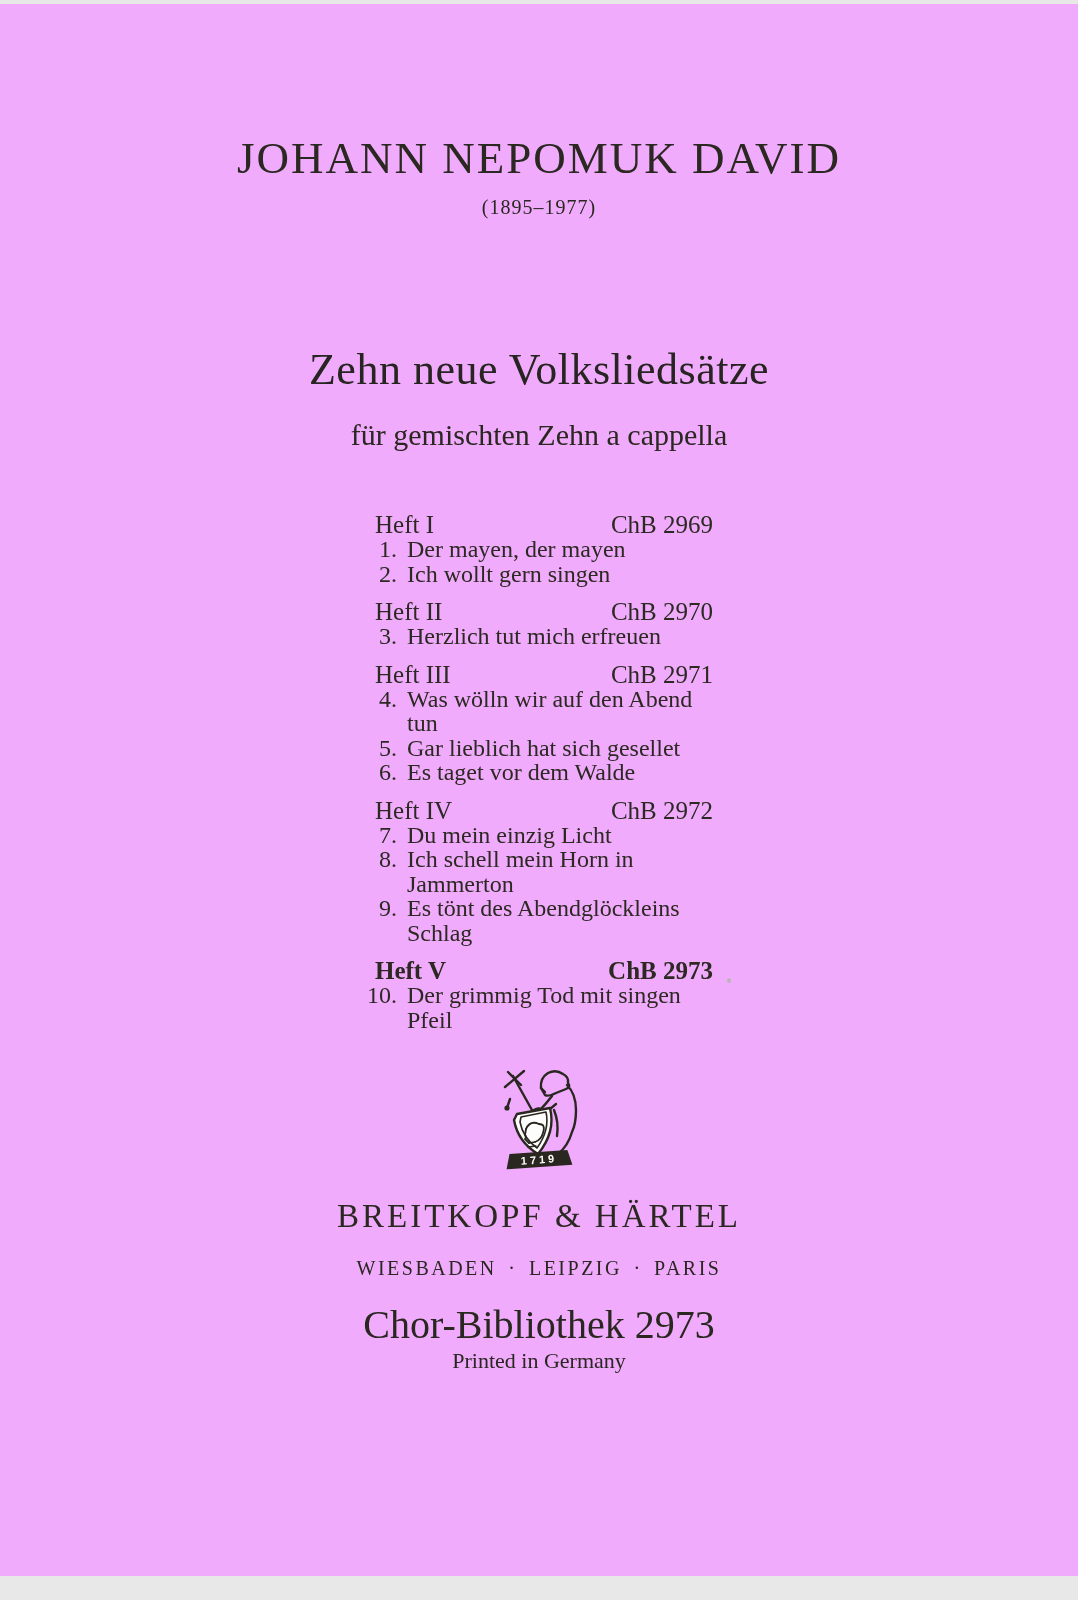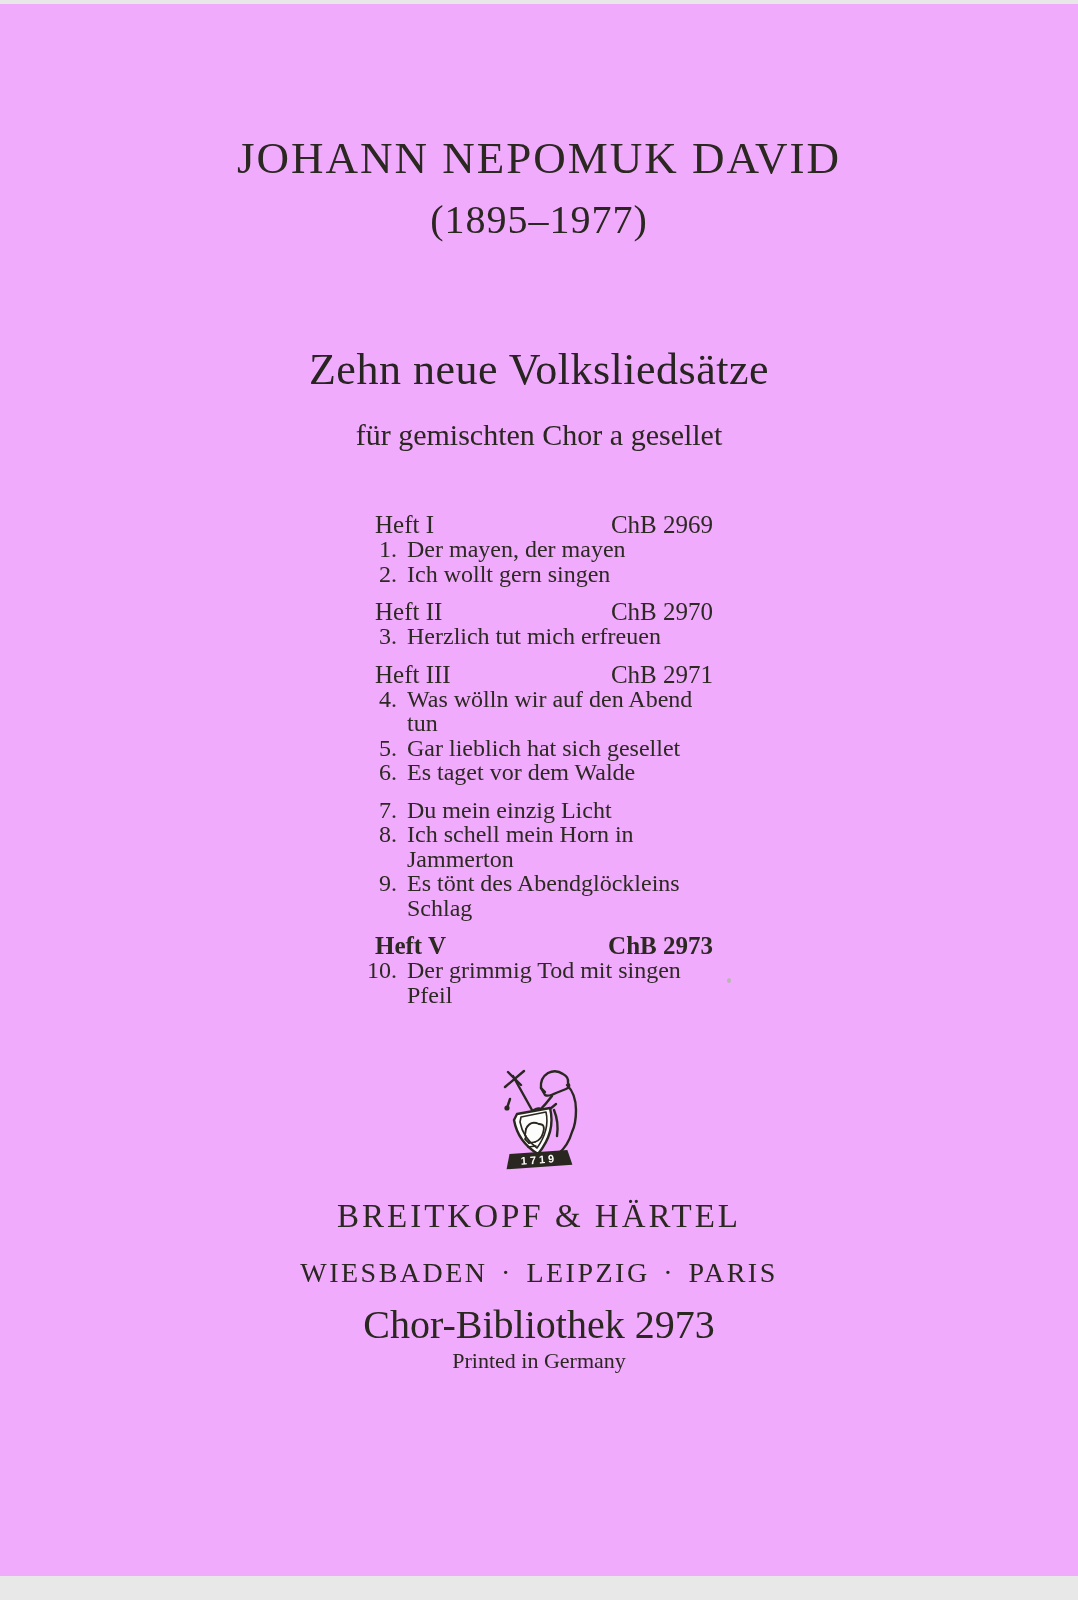--- a/index.html
+++ b/index.html
@@ -8,21 +8,21 @@
     width:1078px;height:1572px;
     margin:4px auto;
     background:#f0abfc;
     font-family:"Liberation Serif","DejaVu Serif",serif;
     color:#2a2620;
     overflow:hidden;
   }
   .centered{position:absolute;left:0;width:100%;text-align:center;white-space:nowrap;}
 
   .composer{top:128px;font-size:45px;letter-spacing:2px;color:#2b2721;}
-  .dates{top:192px;font-size:40px;letter-spacing:1px;}
+  .dates{top:192px;font-size:20px;letter-spacing:1px;}
 
   .work-title{top:340px;font-size:44px;letter-spacing:0.5px;color:#272421;}
   .work-subtitle{top:414px;font-size:30px;}
 
   .catalog{
     position:absolute;top:508px;left:365px;width:348px;
     font-size:24px;color:#2c2822;
   }
   .group + .group{margin-top:13px;}
   .heft-row{
@@ -30,36 +30,36 @@
     line-height:25px;font-size:25px;
   }
   .heft{margin-left:10px;}
   .song{display:flex;line-height:24.5px;}
   .num{flex:none;width:32px;text-align:right;margin-right:10px;}
   .group.bold .heft-row{font-weight:bold;text-align:center;}
 
   .logo{position:absolute;top:1062px;left:50%;transform:translateX(-50%);}
 
   .brand{top:1194px;font-size:33px;letter-spacing:3px;color:#2b2721;}
-  .cities{top:1253px;font-size:28px;letter-spacing:2.5px;word-spacing:4px;}
+  .cities{top:1253px;font-size:20px;letter-spacing:2.5px;word-spacing:4px;}
   .series{top:1297px;font-size:40px;}
   .printed{top:1344px;font-size:22px;}
 
   .speck{position:absolute;width:4px;height:5px;background:#b9b6b0;border-radius:50%;}
 </style>
 </head>
 <body>
 
 <div class="page">
 
   <div class="centered composer">JOHANN NEPOMUK DAVID</div>
   <div class="centered dates">(1895–1977)</div>
 
   <div class="centered work-title">Zehn neue Volksliedsätze</div>
-  <div class="centered work-subtitle">für gemischten Chor a gesellet</div>
+  <div class="centered work-subtitle">für gemischten Zehn a cappella</div>
 
   <div class="catalog">
 
     <div class="group">
       <div class="heft-row">
         <span class="heft">Heft I</span>
         <span class="chb">ChB 2969</span>
       </div>
       <div class="song">
         <span class="num">1.</span>
@@ -95,20 +95,24 @@
         <span class="num">5.</span>
         <span class="song-title">Gar lieblich hat sich gesellet</span>
       </div>
       <div class="song">
         <span class="num">6.</span>
         <span class="song-title">Es taget vor dem Walde</span>
       </div>
     </div>
 
     <div class="group">
+      <div class="heft-row">
+        <span class="heft">Heft IV</span>
+        <span class="chb">ChB 2972</span>
+      </div>
       <div class="song">
         <span class="num">7.</span>
         <span class="song-title">Du mein einzig Licht</span>
       </div>
       <div class="song">
         <span class="num">8.</span>
         <span class="song-title">Ich schell mein Horn in Jammerton</span>
       </div>
       <div class="song">
         <span class="num">9.</span>

